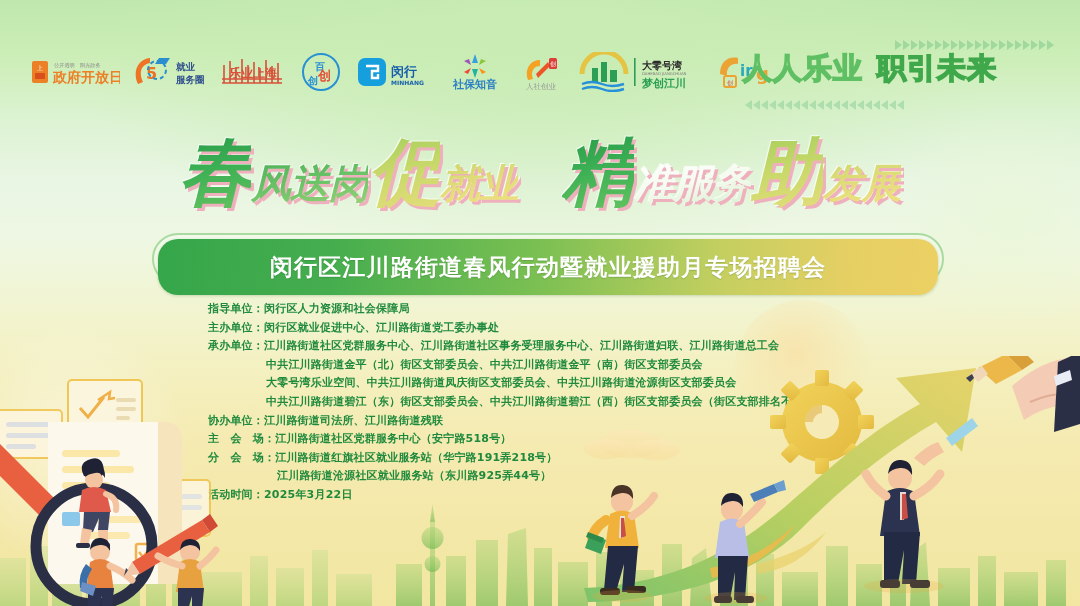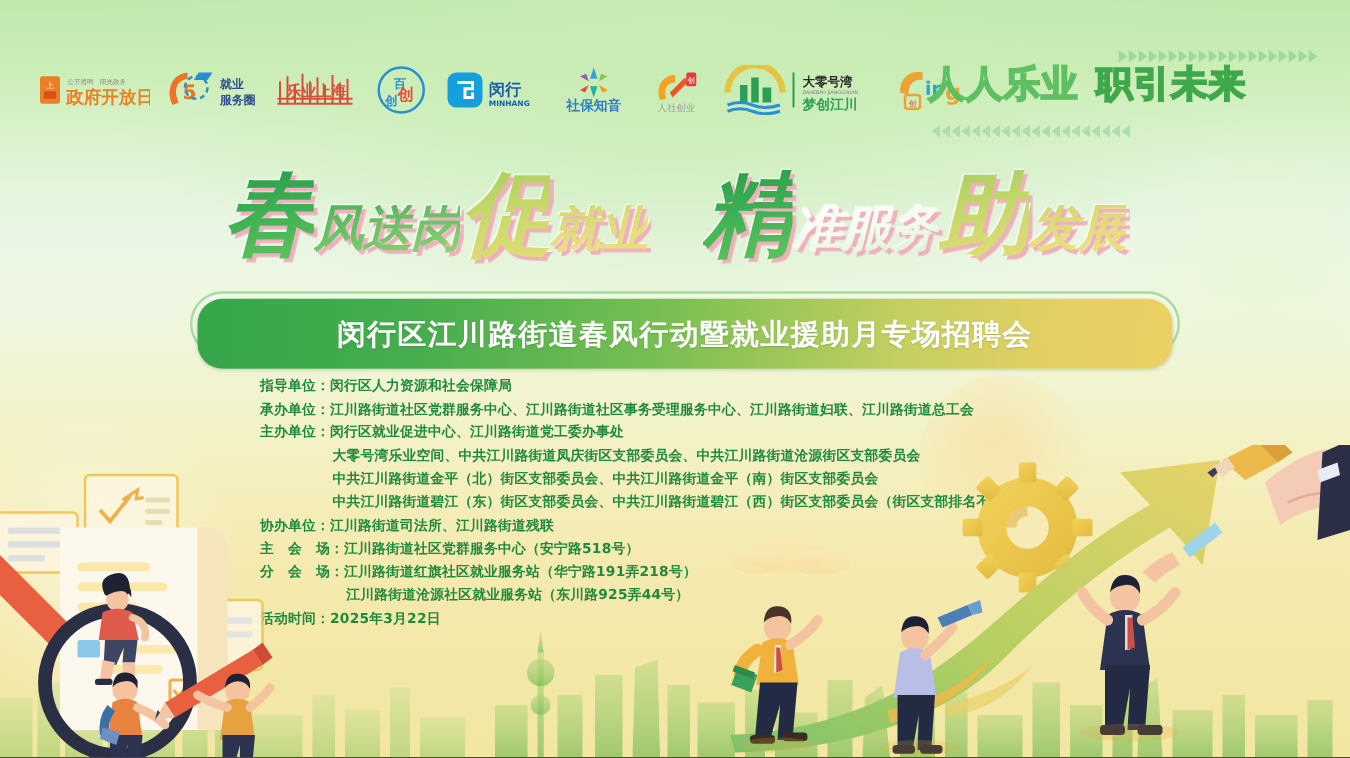--- a/index.html
+++ b/index.html
@@ -356,24 +356,24 @@
     </div>
   </div>
 
   <div class="subbar-outer"></div>
   <div class="subbar">
     <span class="subbar-text">闵行区江川路街道春风行动暨就业援助月专场招聘会</span>
   </div>
 
   <div class="info">
     <span class="row">指导单位：闵行区人力资源和社会保障局</span>
+    <span class="row">主办单位：闵行区就业促进中心、江川路街道党工委办事处</span>
     <span class="row">承办单位：江川路街道社区党群服务中心、江川路街道社区事务受理服务中心、江川路街道妇联、江川路街道总工会</span>
-    <span class="row">主办单位：闵行区就业促进中心、江川路街道党工委办事处</span>
+    <span class="row indent">中共江川路街道金平（北）街区支部委员会、中共江川路街道金平（南）街区支部委员会</span>
     <span class="row indent">大零号湾乐业空间、中共江川路街道凤庆街区支部委员会、中共江川路街道沧源街区支部委员会</span>
-    <span class="row indent">中共江川路街道金平（北）街区支部委员会、中共江川路街道金平（南）街区支部委员会</span>
     <span class="row indent">中共江川路街道碧江（东）街区支部委员会、中共江川路街道碧江（西）街区支部委员会（街区支部排名不分先后）</span>
     <span class="row">协办单位：江川路街道司法所、江川路街道残联</span>
     <span class="row">主　会　场：江川路街道社区党群服务中心（安宁路518号）</span>
     <span class="row">分　会　场：江川路街道红旗社区就业服务站（华宁路191弄218号）</span>
     <span class="row indent2">江川路街道沧源社区就业服务站（东川路925弄44号）</span>
     <span class="row">活动时间：2025年3月22日</span>
   </div>
 
   <svg class="illus illus-left" viewBox="0 0 330 230">
 

